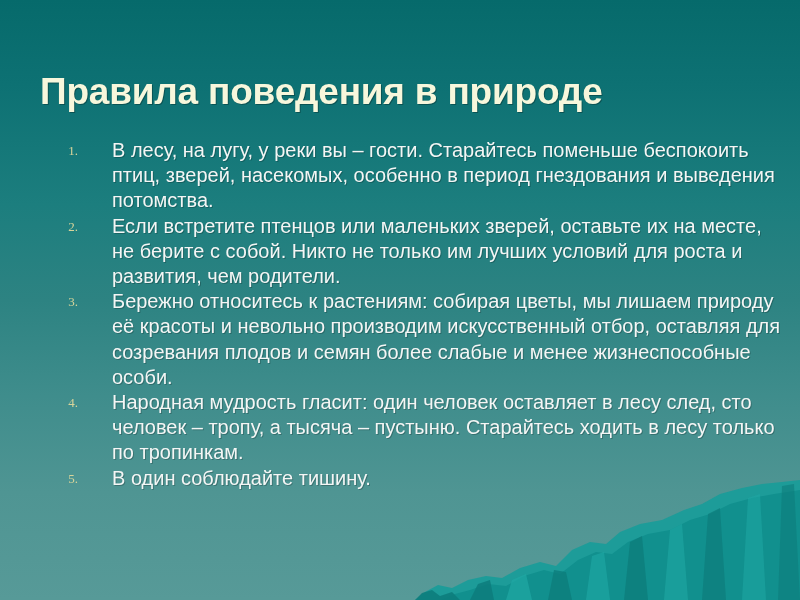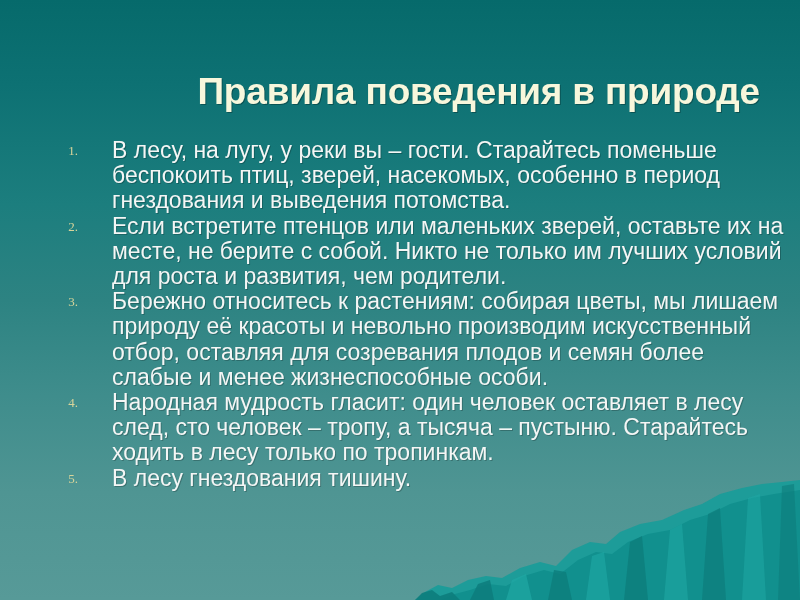--- a/index.html
+++ b/index.html
@@ -36,21 +36,21 @@
     height: 120px;
     pointer-events: none;
   }
 
   
   .title {
     position: absolute;
     left: 40px;
     top: 44px;
     width: 720px;
-    text-align: right;
+    text-align: left;
     color: #f7f7dc;
     font-size: 37px;
     font-weight: bold;
     line-height: 46px;
     letter-spacing: -0.2px;
     white-space: nowrap;
     text-shadow: 1px 1px 0 rgba(0, 0, 0, 0.28);
   }
 
   
@@ -78,21 +78,21 @@
     text-align: right;
     color: #d8d49a;
     font-family: "Liberation Serif", "DejaVu Serif", serif;
     font-size: 13px;
     line-height: 13px;
   }
 
   .item-text {
     display: block;
     color: #f4f6f5;
-    font-size: 23px;
+    font-size: 20px;
     line-height: 25.2px;
     text-shadow: 1px 1px 0 rgba(0, 0, 0, 0.22);
   }
 </style>
 </head>
 <body>
 
 <div id="slide">
 
   <h1 class="title">Правила поведения в природе</h1>
@@ -109,21 +109,21 @@
     <li class="item">
       <span class="item-marker">3.</span>
       <span class="item-text">Бережно относитесь к растениям: собирая цветы, мы лишаем природу её красоты и невольно производим искусственный отбор, оставляя для созревания плодов и семян более слабые и менее жизнеспособные особи.</span>
     </li>
     <li class="item">
       <span class="item-marker">4.</span>
       <span class="item-text">Народная мудрость гласит: один человек оставляет в лесу след, сто человек – тропу, а тысяча – пустыню. Старайтесь ходить в лесу только по тропинкам.</span>
     </li>
     <li class="item">
       <span class="item-marker">5.</span>
-      <span class="item-text">В лесу гнездования тишину.</span>
+      <span class="item-text">В один соблюдайте тишину.</span>
     </li>
   </ol>
 
   <svg class="deco" viewBox="0 0 800 120" preserveAspectRatio="none">
 
     <path d="M415,120 L425,112 L438,105 L452,108 L468,100 L486,96 L502,98 L520,88
              L540,82 L556,86 L572,70 L590,62 L606,64 L620,52 L640,44 L662,40
              L684,30 L702,24 L720,14 L742,8 L762,4 L782,2 L800,0 L800,120 Z" fill="#1a9c99" opacity="0.95"></path>
 
     <path d="M440,120 L455,114 L470,110 L488,104 L506,106 L524,96 L544,90

